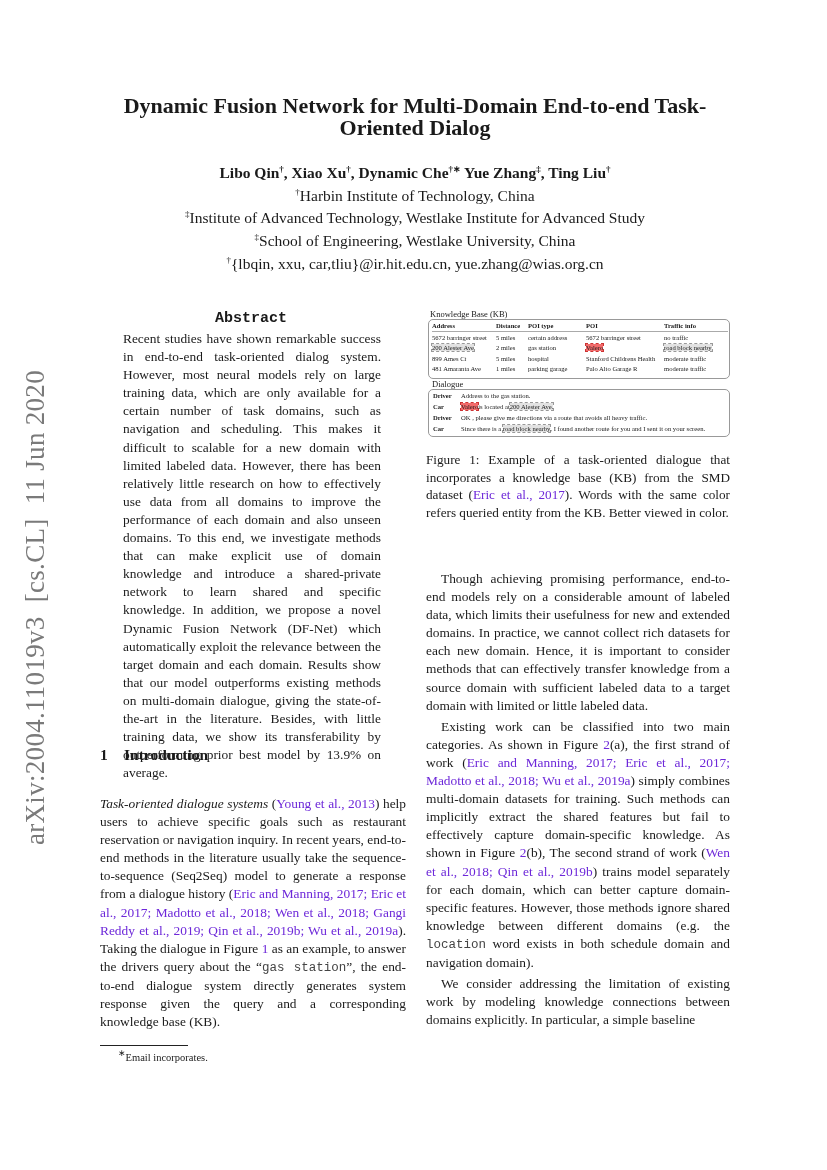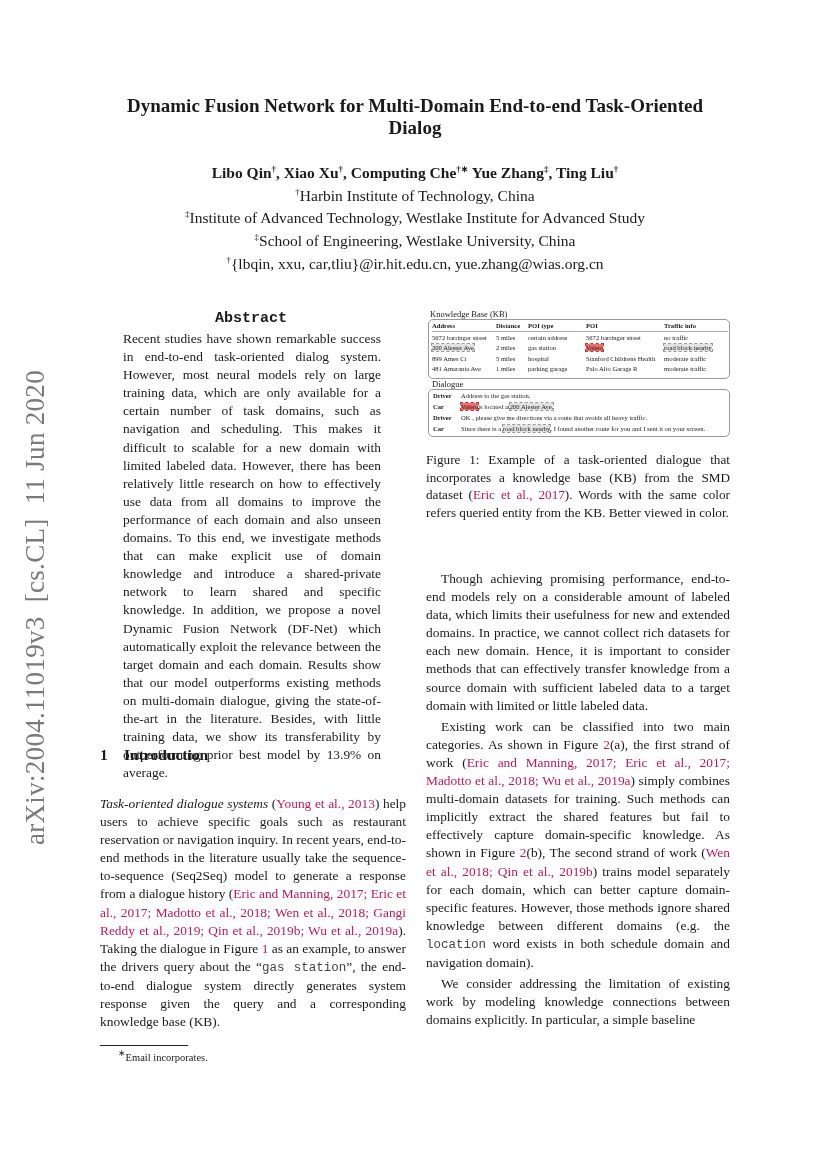--- a/index.html
+++ b/index.html
@@ -1,26 +1,26 @@
 <!DOCTYPE html>
 <html><head>
 <meta charset="utf-8">
 <style>
   html, body { margin: 0; padding: 0; background: #ffffff; }
   body { width: 827px; height: 1170px; position: relative; overflow: hidden;
          font-family: "Liberation Serif", serif; color: #1a1a1a; }
-  .link { color: #be185d; }
+  .link { color: #6d28d9; }
   .mono { font-family: "Liberation Mono", monospace; color: #444; font-size: 12.5px; }
 
   #arxiv-stamp { position: absolute; left: 20px; top: 845px; transform-origin: 0 0;
     transform: rotate(-90deg); font-family: "Liberation Serif", serif; font-size: 27px;
     color: #7a7a7a; white-space: pre; letter-spacing: 0.3px; }
 
   #title { position: absolute; left: 100px; width: 630px; top: 95px; text-align: center;
-    font-weight: bold; font-size: 19px; line-height: 22px; }
+    font-weight: bold; font-size: 22px; line-height: 22px; }
   #authors { position: absolute; left: 100px; width: 630px; top: 160px; text-align: center;
     font-size: 15.5px; line-height: 19.5px; }
   #authors .names { font-weight: bold; }
   sup { font-size: 9px; }
 
   .col { position: absolute; font-size: 13.4px; line-height: 18.1px; text-align: justify; }
   #abstract-heading { position: absolute; left: 120px; width: 262px; top: 310px; text-align: center;
     font-weight: bold; font-size: 15px; font-family: Liberation Mono, monospace; }
   #abstract-body { left: 123px; width: 258px; top: 330px; }
   #intro-heading { position: absolute; left: 100px; top: 746px; font-weight: bold; font-size: 15.5px; }
@@ -54,21 +54,21 @@
 <body>
 
 <div id="arxiv-stamp">arXiv:2004.11019v3  [cs.CL]  11 Jun 2020</div>
 
 <div id="title">Dynamic Fusion Network for Multi-Domain End-to-end Task-Oriented Dialog</div>
 
 <div id="authors">
   <div class="names">
     <span>Libo Qin</span><sup>†</sup>,
     <span>Xiao Xu</span><sup>†</sup>,
-    <span>Computing Che</span><sup>†∗</sup>
+    <span>Dynamic Che</span><sup>†∗</sup>
     <span>Yue Zhang</span><sup>‡</sup>,
     <span>Ting Liu</span><sup>†</sup>
   </div>
   <div><sup>†</sup><span>Harbin Institute of Technology, China</span></div>
   <div><sup>‡</sup><span>Institute of Advanced Technology, Westlake Institute for Advanced Study</span></div>
   <div><sup>‡</sup><span>School of Engineering, Westlake University, China</span></div>
   <div><sup>†</sup><span>{lbqin, xxu, car,tliu}@ir.hit.edu.cn, yue.zhang@wias.org.cn</span></div>
 </div>
 
 <div id="abstract-heading">Abstract</div>

